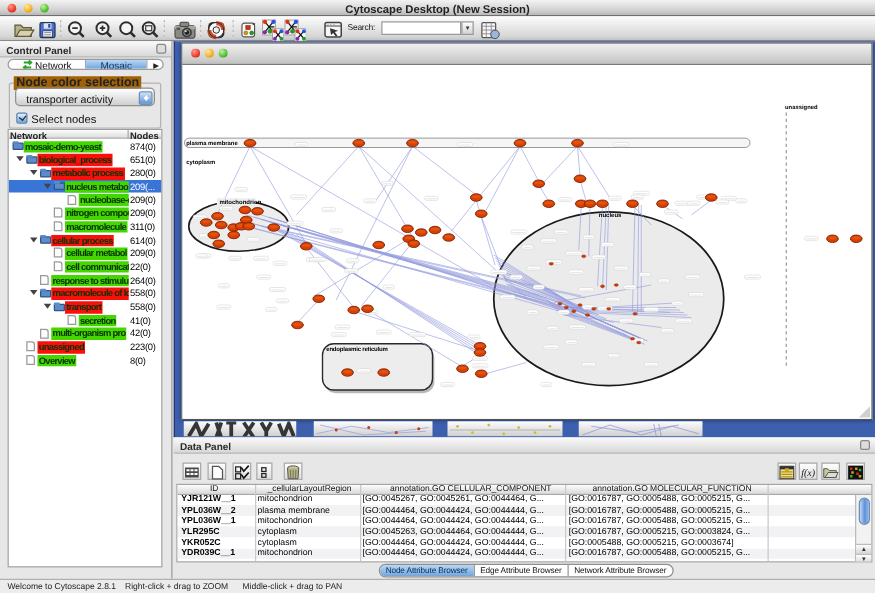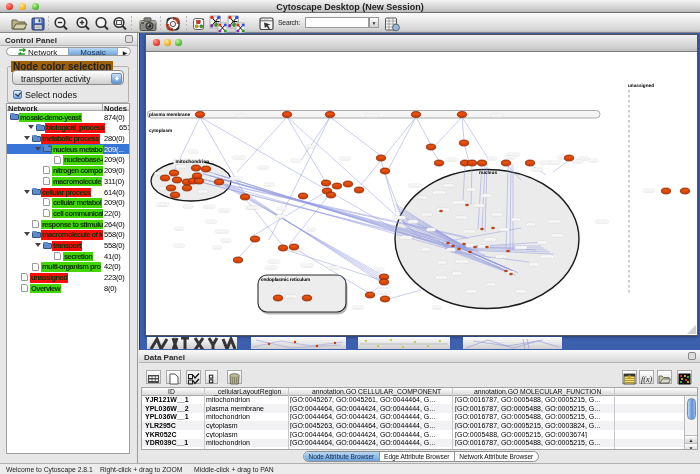--- a/index.html
+++ b/index.html
@@ -306,21 +306,21 @@
           <span class="h1">Network</span>
           <span class="dv"></span>
           <span class="h2">Nodes</span>
         </div>
 <div class="trow" style="top:7.6px;">
           <span class="fold" style="left:3px"></span>
           <span class="foldt" style="left:3px"></span>
           <span class="tlab" style="left:12px;background:#44d600;max-width:84px">mosaic-demo-yeast</span>
           <span class="tnod" style="color:#000">874(0)</span>
         </div>
-<div class="trow" style="top:18.3px;margin-left:15px;">
+<div class="trow" style="top:18.3px;">
           <span class="tri" style="left:5.5px"></span>
           <span class="fold" style="left:14px"></span>
           <span class="foldt" style="left:14px"></span>
           <span class="tlab" style="left:23px;background:#fb0f0c;max-width:73px">biological_process</span>
           <span class="tnod" style="color:#000">651(0)</span>
         </div>
 <div class="trow" style="top:29.0px;">
           <span class="tri" style="left:16.5px"></span>
           <span class="fold" style="left:25px"></span>
           <span class="foldt" style="left:25px"></span>

